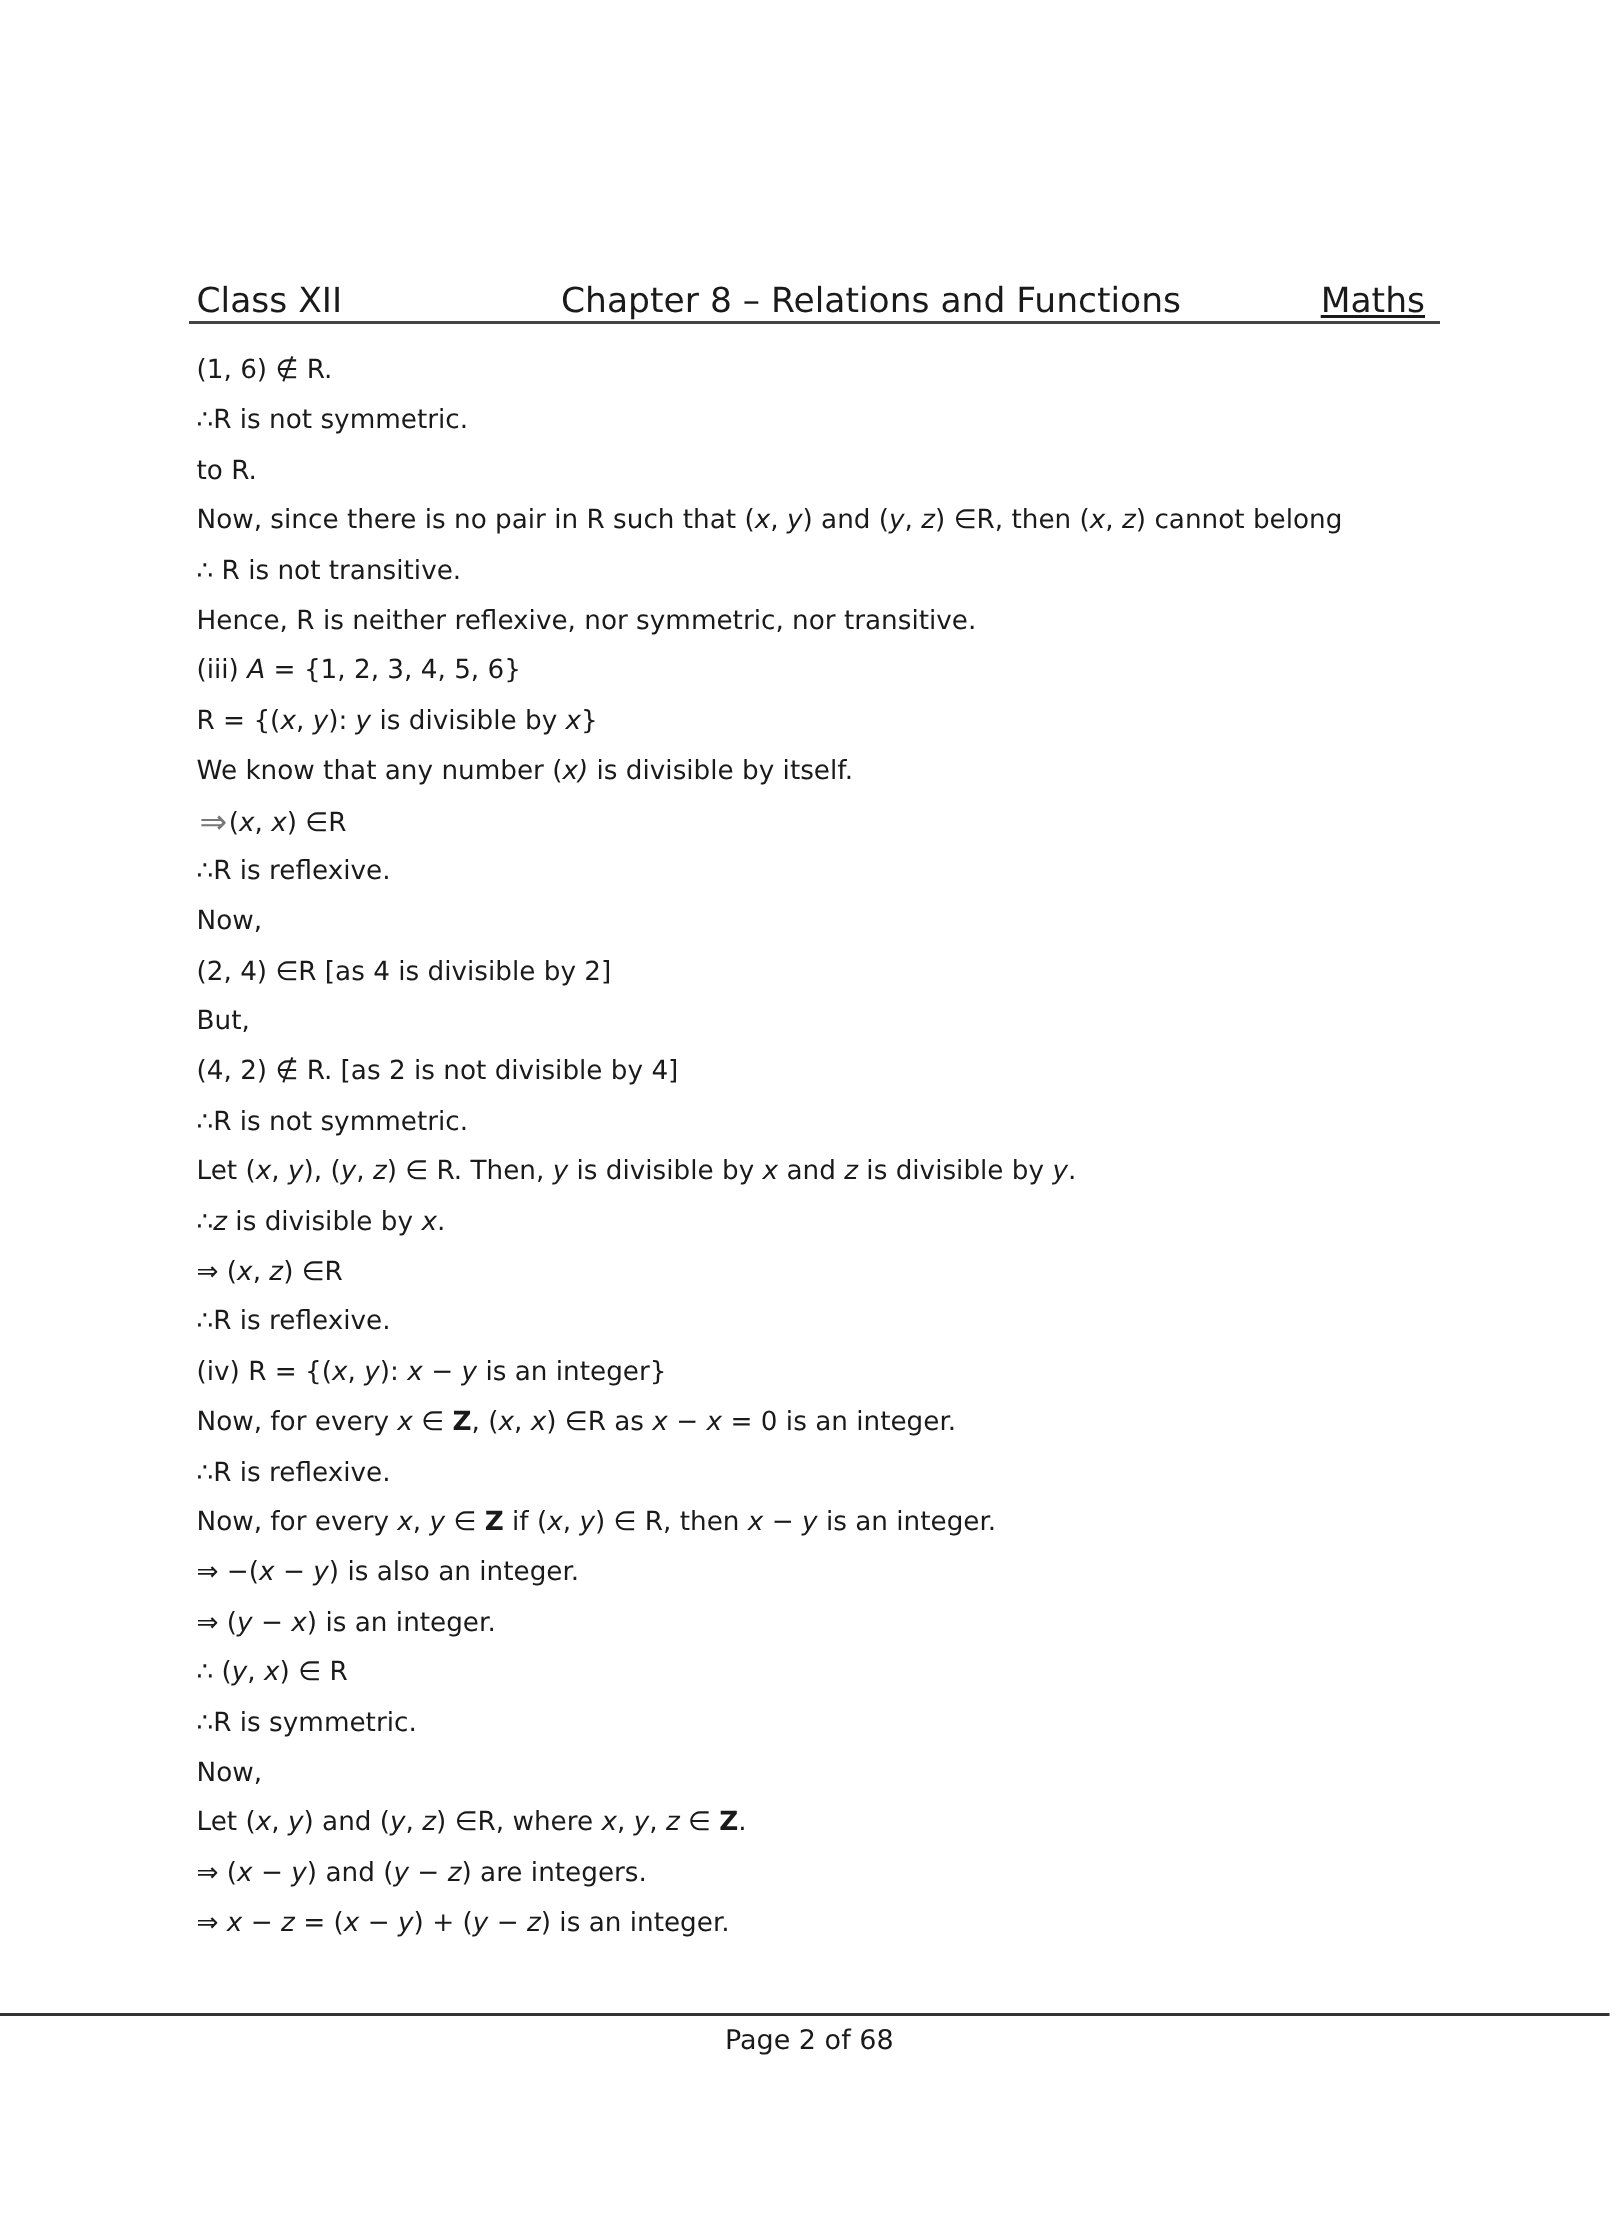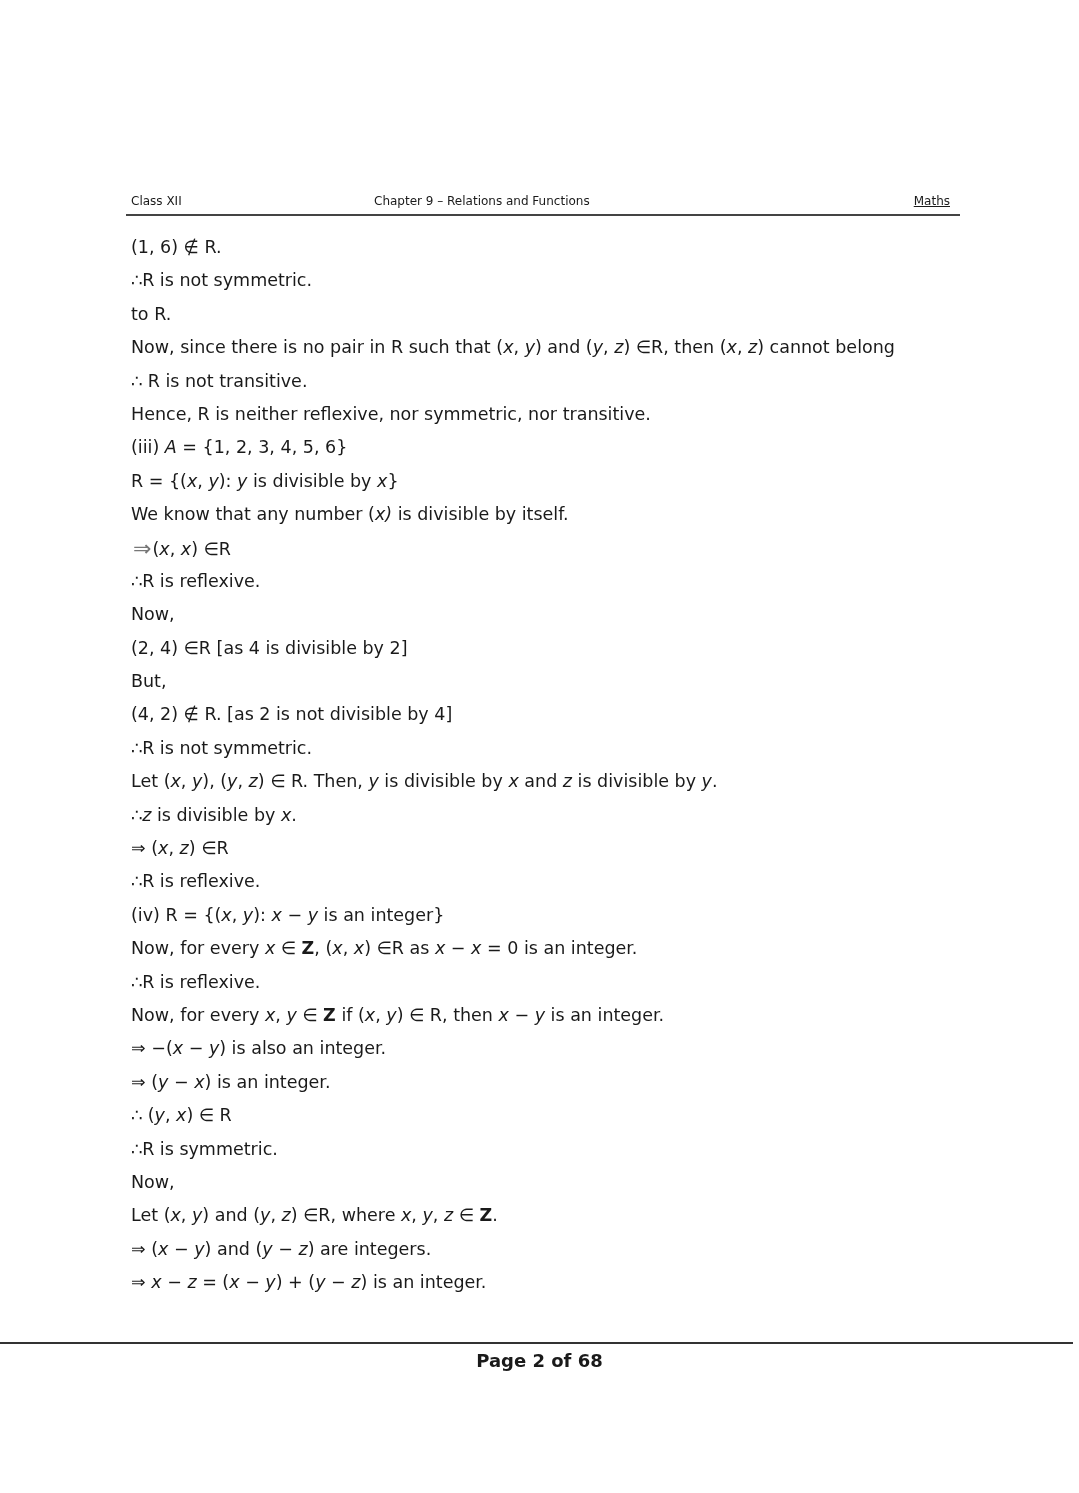--- a/index.html
+++ b/index.html
@@ -1,38 +1,38 @@
 <!DOCTYPE html>
 <html><head>
 <meta charset="utf-8">
 <style>
   html, body { margin: 0; padding: 0; background: #ffffff; }
   body { width: 1079px; height: 1493px; position: relative; overflow: hidden;
          font-family: "DejaVu Sans", sans-serif; color: #1a1a1a; }
   .header { position: absolute; left: 126px; top: 190px; width: 834px; height: 24px;
-            border-bottom: 2px solid #444; font-size: 12px; letter-spacing: 0; }
+            border-bottom: 2px solid #444; font-size: 23px; letter-spacing: 0; }
   .header span { position: absolute; top: 0; line-height: 22px; }
   .h-left { left: 5px; }
   .h-center { left: 248px; }
   .h-right { right: 10px; text-decoration: underline; }
   .content { position: absolute; left: 131px; top: 231px; width: 830px; }
   .line { height: 33.4px; line-height: 33.4px; font-size: 17.5px; white-space: nowrap; }
   .line i { font-style: italic; }
   .line b { font-weight: bold; }
   .dbl-arrow { display: inline-block; color: #777; font-size: 22px; vertical-align: -1px; margin-left: 2px; margin-right: 1px; }
   .footer-rule { position: absolute; left: 0; top: 1342px; width: 1073px; border-top: 2px solid #333; }
   .footer { position: absolute; left: 0; top: 1349px; width: 1079px; text-align: center;
-            font-size: 18px; font-weight: bold; line-height: 24px; }
+            font-size: 18px; font-weight: normal; line-height: 24px; }
 </style>
 </head>
 <body>
 
 <div class="header">
   <span class="h-left">Class XII</span>
-  <span class="h-center">Chapter 9 – Relations and Functions</span>
+  <span class="h-center">Chapter 8 – Relations and Functions</span>
   <span class="h-right">Maths</span>
 </div>
 
 <div class="content" id="content">
     <div class="line"><span>(1, 6) ∉ R.</span></div>
     <div class="line"><span>∴R is not symmetric.</span></div>
     <div class="line"><span>to R.</span></div>
     <div class="line"><span>Now, since there is no pair in R such that (</span><i>x</i><span>, </span><i>y</i><span>) and (</span><i>y</i><span>, </span><i>z</i><span>) ∈R, then (</span><i>x</i><span>, </span><i>z</i><span>) cannot belong</span></div>
     <div class="line"><span>∴ R is not transitive.</span></div>
     <div class="line"><span>Hence, R is neither reflexive, nor symmetric, nor transitive.</span></div>

